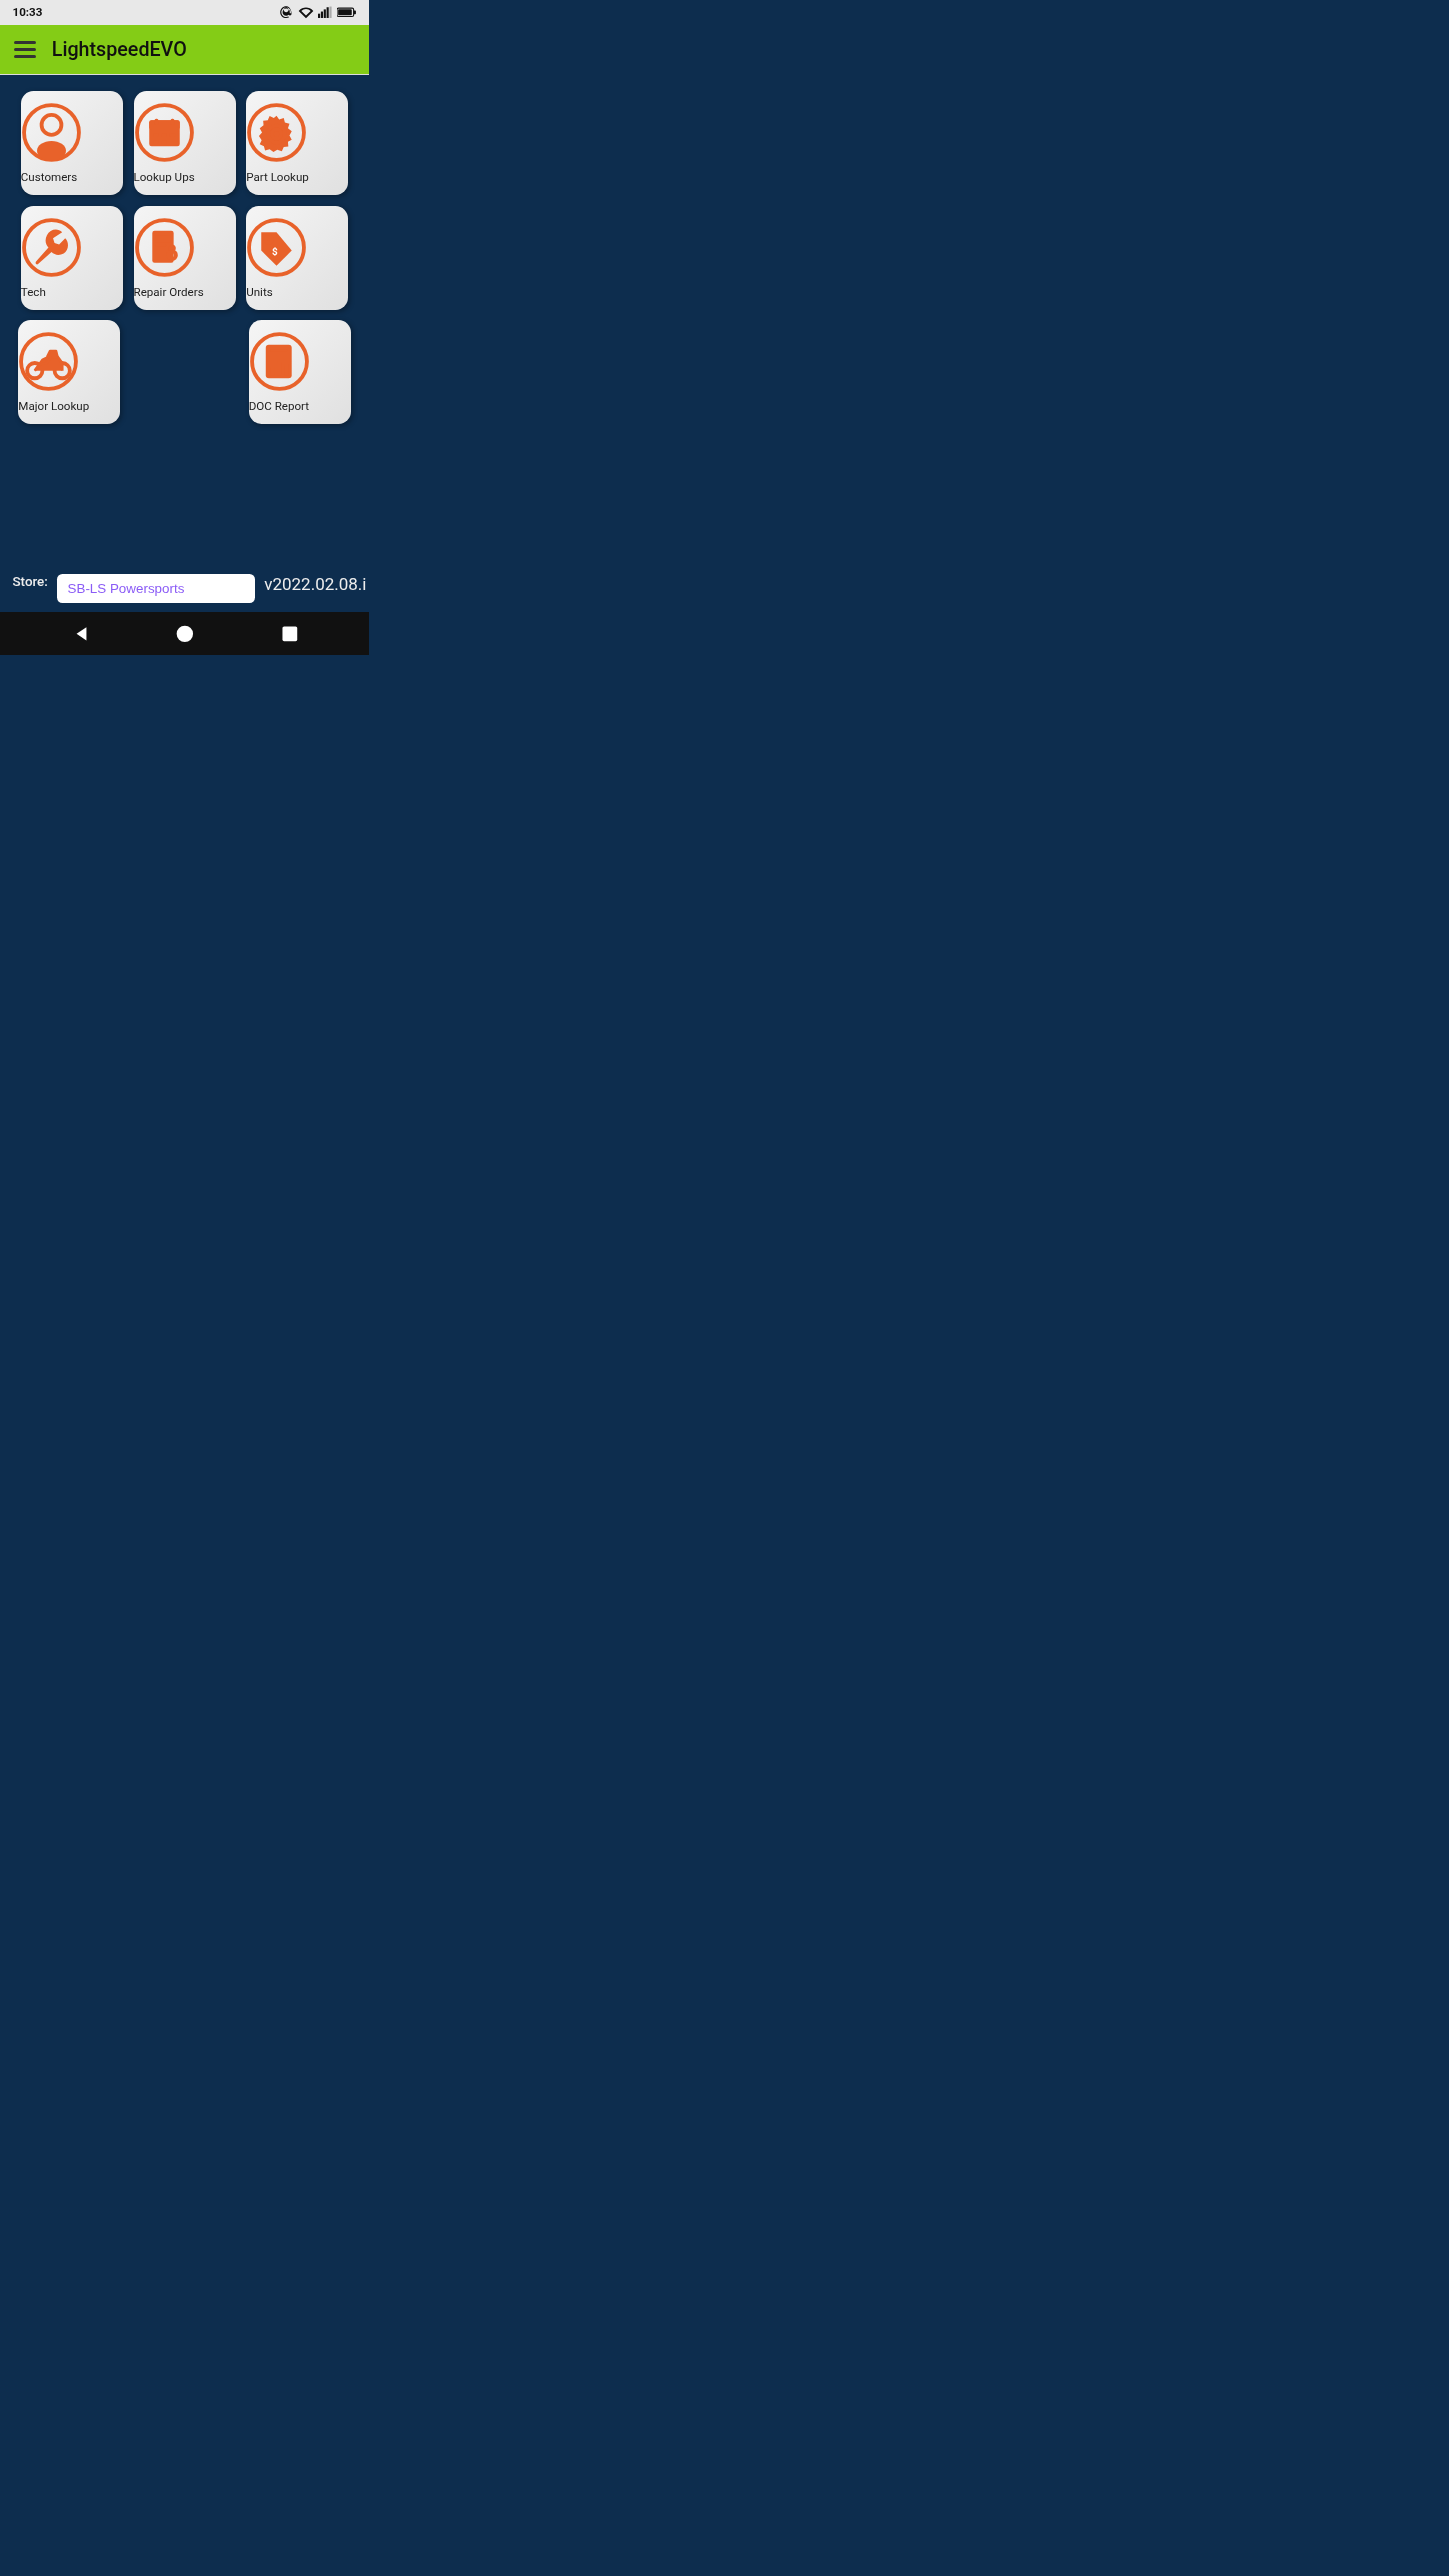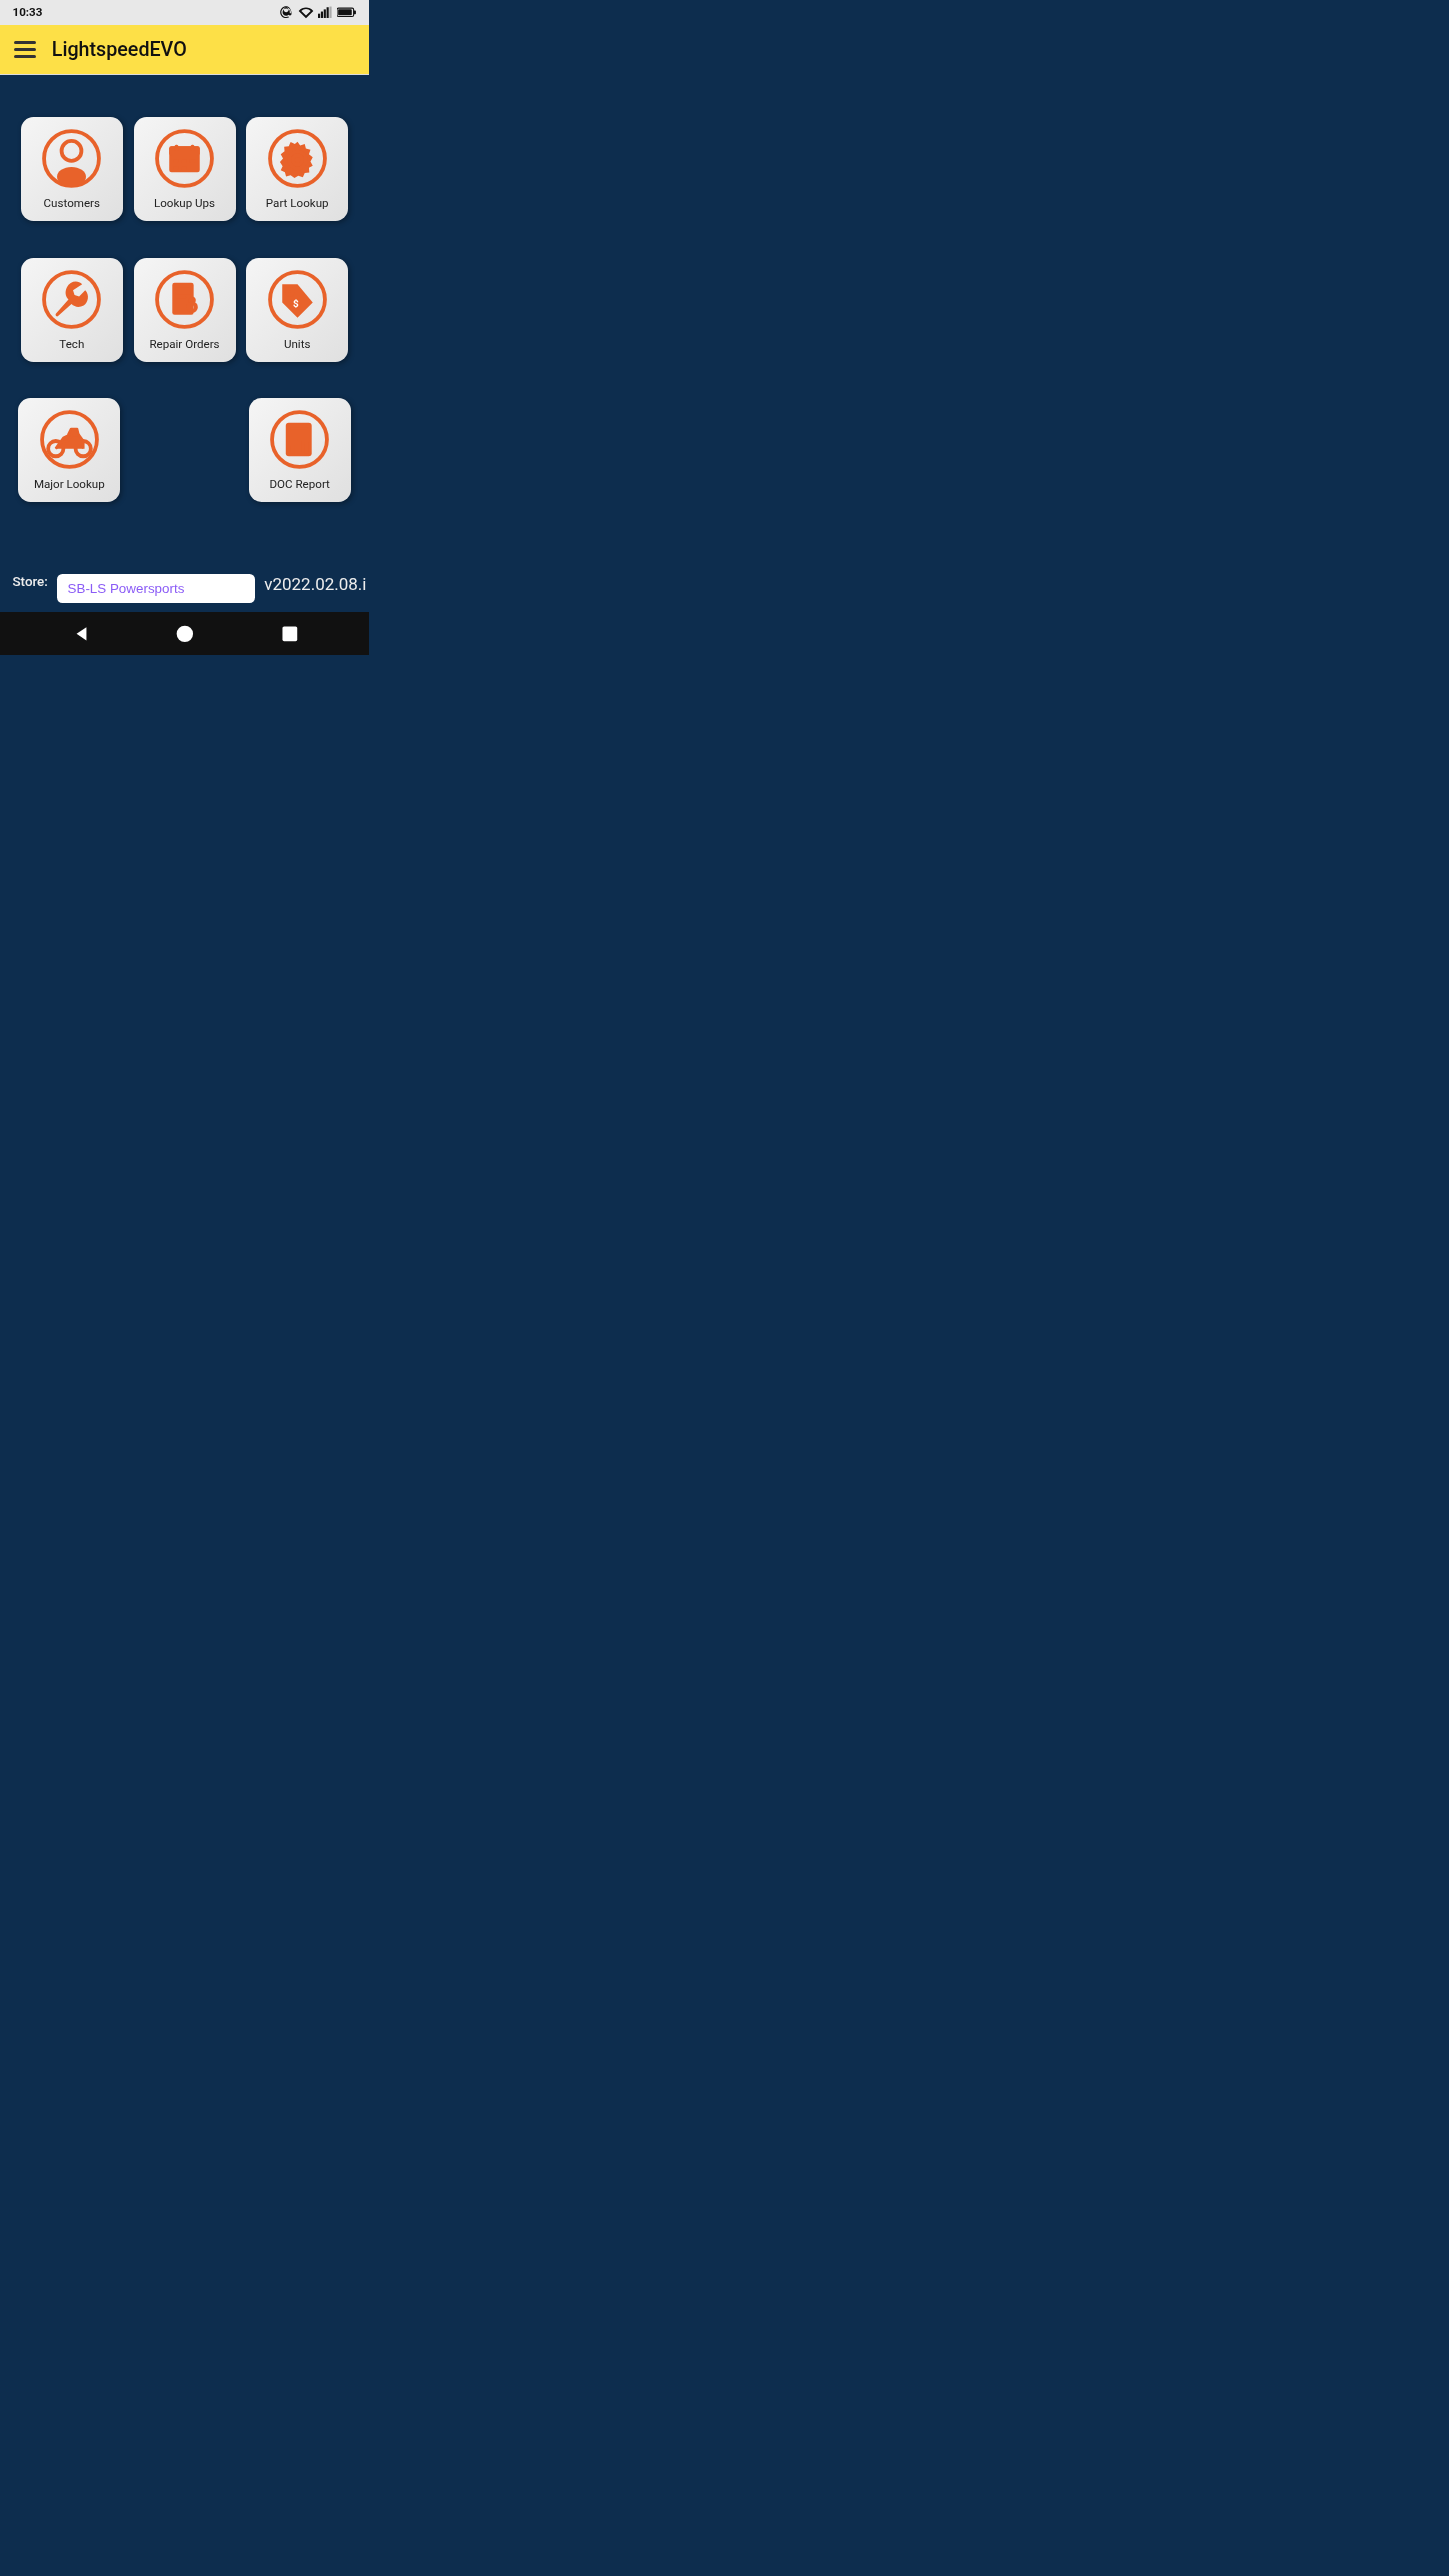--- a/index.html
+++ b/index.html
@@ -32,21 +32,21 @@
       display: flex;
       align-items: center;
       gap: 4.5px;
     }
     .status-icons svg {
       fill: #111;
     }
 
     
     .app-bar {
-      background: #fde047;
+      background: #84cc16;
       display: flex;
       align-items: center;
       padding: 0 14.3px;
       height: 50px;
       border-bottom: 0.9px solid #ddd;
     }
     .hamburger-icon {
       display: flex;
       flex-direction: column;
       gap: 4.5px;
@@ -84,27 +84,26 @@
       margin-bottom: 10.7px;
     }
 
     .tile {
       background: linear-gradient(135deg, #f5f5f5 0%, #e0e0e0 100%);
       border-radius: 12.5px;
       width: 102px;
       height: 104px;
       display: flex;
       flex-direction: column;
-      align-items: center;
+      align-items: flex-start;
       justify-content: center;
       cursor: pointer;
       box-shadow: 1.8px 1.8px 5.4px rgba(0,0,0,0.3);
       gap: 7.2px;
       transition: opacity 0.15s;
-      margin-top: 26px;
     }
 
     .tile-icon {
       width: 61px;
       height: 61px;
     }
 
     .tile-label {
       font-size: 11.6px;
       color: #222;

